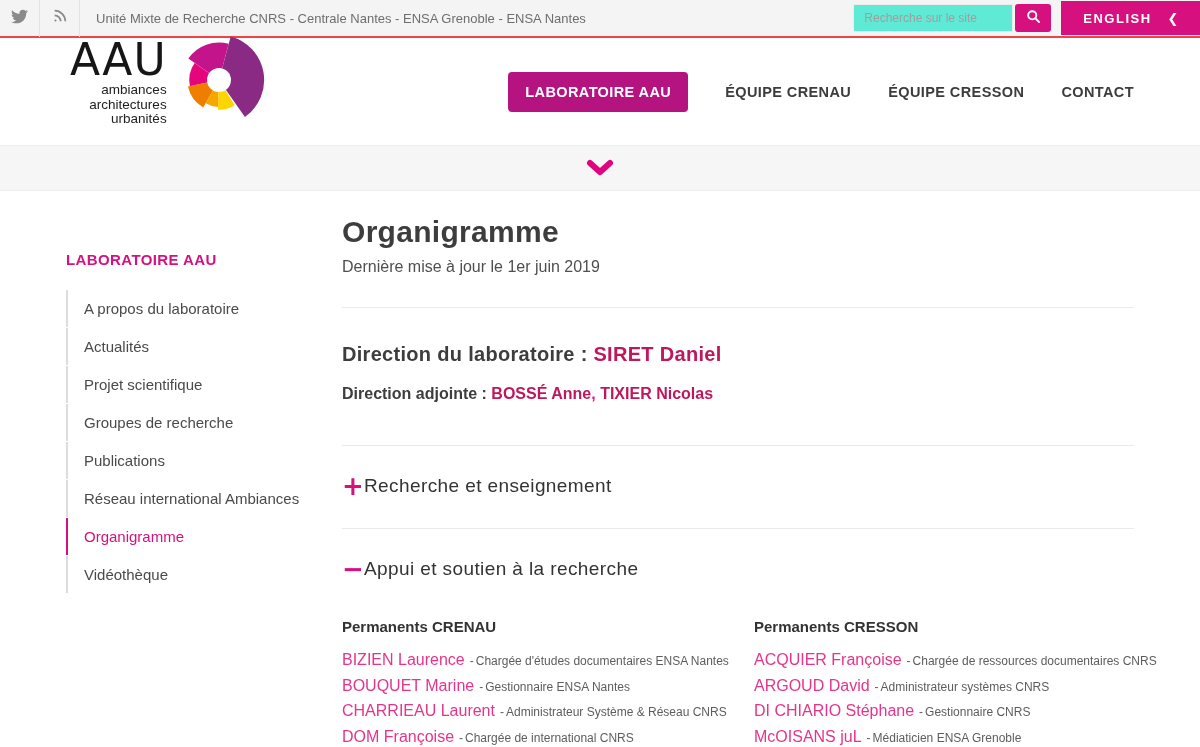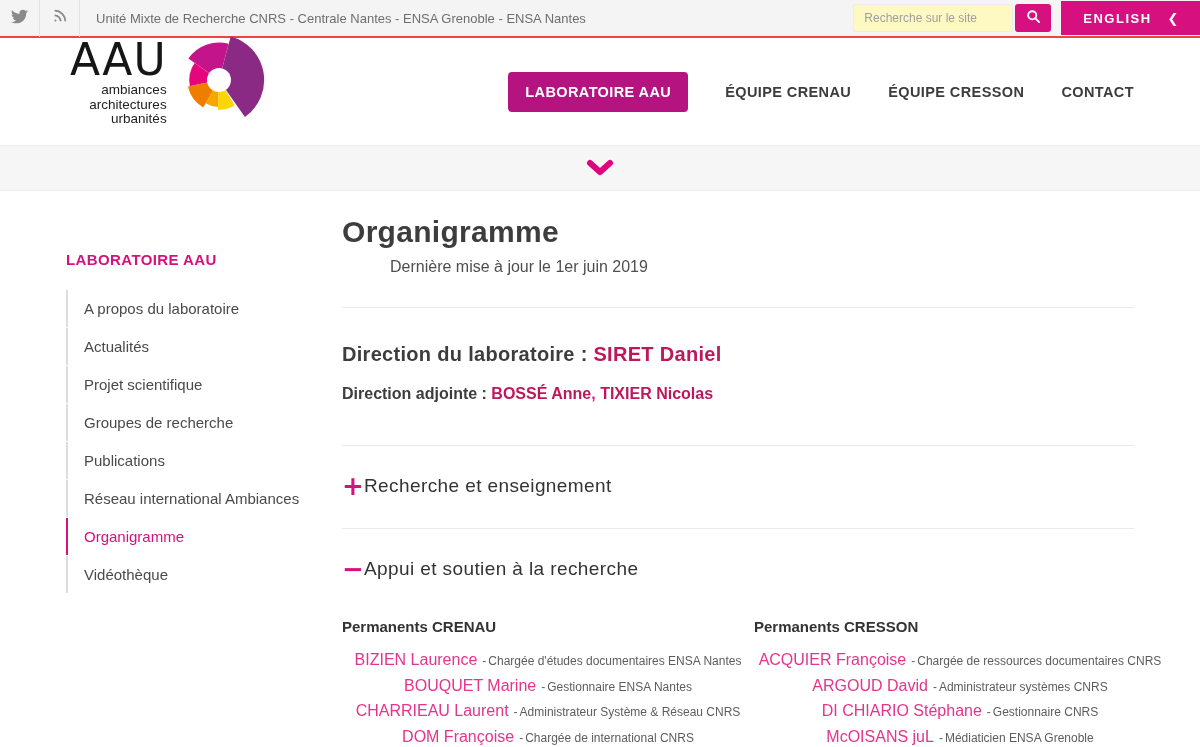--- a/index.html
+++ b/index.html
@@ -6,21 +6,21 @@
   html,body { width:1200px; height:747px; overflow:hidden; background:#fff;
               font-family:"Liberation Sans","DejaVu Sans",sans-serif; }
 
   
   .topbar { height:38px; background:#f4f4f4; border-bottom:2px solid #ef4444;
             display:flex; align-items:center; }
   .tb-cell { width:40px; height:38px; display:flex; align-items:center; justify-content:center;
              border-right:1px solid #e2e2e2; cursor:pointer; }
   .tb-title { margin-left:16px; font-size:13px; color:#6e6e6e; }
   .tb-right { margin-left:auto; display:flex; align-items:center; height:38px; }
-  .search-input { width:160px; height:28px; border:1px solid #ececec; background:#fef9c3;
+  .search-input { width:160px; height:28px; border:1px solid #ececec; background:#5eead4;
                   padding:0 10px; font-size:12px; color:#444; outline:none;
                   border-radius:2px 0 0 2px; }
   .search-input::placeholder { color:#9f9f9f; }
   .search-btn { width:36px; height:28px; background:#d6117f; border:none; border-radius:3px;
                 margin-left:2px; display:flex; align-items:center; justify-content:center;
                 cursor:pointer; }
   .lang-btn { height:34px; margin-left:10px; padding:0 20px 0 22px; background:#d6117f;
               border:none; color:#fff; font-weight:bold; font-size:13px; letter-spacing:1.5px;
               display:flex; align-items:center; cursor:pointer;
               font-family:"Liberation Sans","DejaVu Sans",sans-serif; }
@@ -52,40 +52,40 @@
   .sidebar { width:276px; flex-shrink:0; }
   .sidebar-heading { margin-top:60px; font-size:15px; font-weight:bold; color:#d4117f;
                      letter-spacing:0.4px; }
   .sidebar-list { list-style:none; margin-top:22px; }
   .sidebar-item { border-left:2px solid #ddd; padding:10px 0 10px 16px; margin-bottom:1px;
                   font-size:15px; color:#4a4a4a; cursor:pointer; }
   .sidebar-item.active { border-left-color:#d4117f; color:#d4117f; }
 
   .content { flex:1; padding-top:24px; min-width:0; }
   .page-title { font-size:30px; font-weight:bold; color:#3d3d3d; letter-spacing:0.3px; }
-  .updated { margin-top:9px; font-size:16px; color:#4f4f4f;margin-left:48px; }
+  .updated { margin-top:9px; font-size:16px; color:#4f4f4f; }
   .hr { border:none; border-top:1px solid #eaeaea; margin:0; }
   .hr1 { margin-top:31px; }
   .hr2 { margin-top:42px; }
   .hr3 { margin-top:31px; }
   .direction-line { margin-top:35px; font-size:20px; font-weight:bold; color:#3d3d3d;
                     letter-spacing:0.3px; }
   .adjointe-line { margin-top:19px; font-size:16px; font-weight:bold; color:#3d3d3d; }
   .plink { color:#be185d; text-decoration:none; cursor:pointer; }
   .psep { color:#de1b82; }
 
   .section-row { margin-top:29px; display:flex; align-items:center; cursor:pointer; }
   .section-icon { width:22px; font-size:26px; font-weight:bold; color:#d4117f;
                   line-height:22px; font-family:"DejaVu Sans",sans-serif; }
   .section-label { font-size:19px; color:#333; letter-spacing:0.4px; }
 
   .columns { margin-top:38px; display:flex; }
   .col { width:412px; flex-shrink:0; }
   .col-heading { font-size:15px; font-weight:bold; color:#333; margin-bottom:13px; }
-  .person { line-height:23.5px; white-space:nowrap;text-align:center; }
+  .person { line-height:23.5px; white-space:nowrap; }
   .person .name { font-size:16px; color:#e5348c; text-decoration:none; cursor:pointer; }
   .person .sep { font-size:12px; color:#5d5d5d; margin:0 2px 0 5px; }
   .person .role { font-size:12px; color:#5d5d5d; }
 </style>
 </head>
 <body>
 
 <div class="topbar">
   <div class="tb-cell">
     <span>

